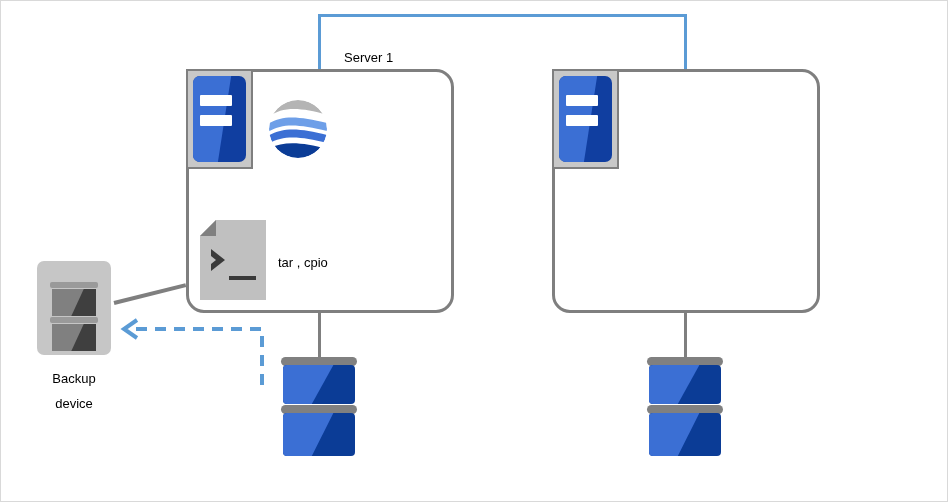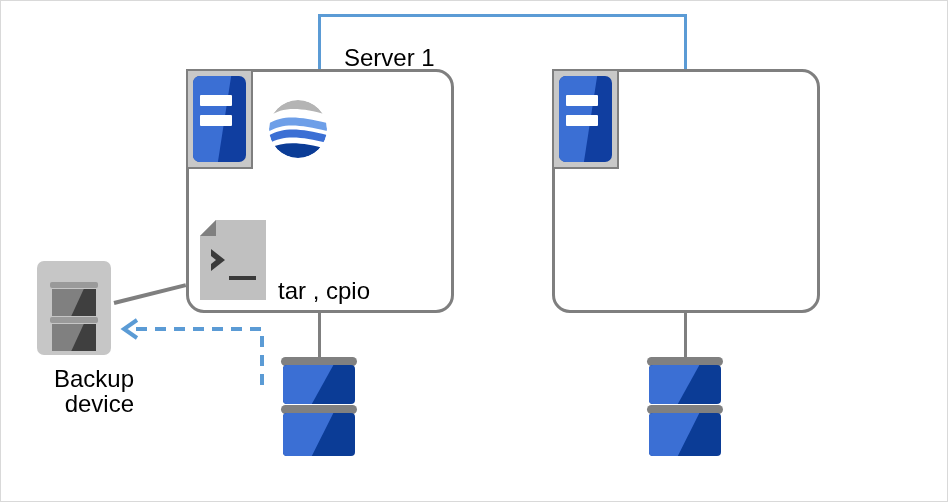--- a/index.html
+++ b/index.html
@@ -18,26 +18,26 @@
     background: #ffffff;
     border: 1px solid #d9d9d9;
     box-sizing: border-box;
     overflow: hidden;
   }
 
   
   .label {
     position: absolute;
     color: #000000;
-    font-size: 24px;
+    font-size: 13px;
     line-height: 25px;
     white-space: pre-line;
     letter-spacing: 0px;
   }
-  .label.center { text-align: right; }
+  .label.center { text-align: center; }
 
   
   .server-box {
     position: absolute;
     border: 3px solid #7f7f7f;
     border-radius: 18px;
     background: #ffffff;
     box-sizing: border-box;
   }
 
@@ -218,21 +218,21 @@
 
   <div class="script-icon" style="left:199px; top:219px; width:66px; height:80px;">
     <svg width="66" height="80" viewBox="0 0 66 80">
       <path d="M16 0 H66 V80 H0 V16 Z" fill="#c0c0c0"></path>
       <path d="M16 0 L16 16 L0 16 Z" fill="#808080"></path>
       <path d="M11 29 L25 40 L11 51 L11 44 L16 40 L11 36 Z" fill="#3a3a3a"></path>
       <rect x="29" y="56" width="27" height="4" fill="#3a3a3a"></rect>
     </svg>
   </div>
 
-  <div class="label" style="left:277px; top:249px; width:170px;margin-top:28px;">tar , cpio</div>
+  <div class="label" style="left:277px; top:249px; width:170px;">tar , cpio</div>
 
   <div class="backup-icon" style="left:36px; top:260px; width:74px; height:94px;">
     <div class="plate" style="top:21px;"></div>
     <div class="seg" style="top:28px; height:27px;"></div>
     <div class="plate" style="top:56px;"></div>
     <div class="seg" style="top:63px; height:27px;"></div>
   </div>
 
   <div class="label center" style="left:13px; top:365px; width:120px;">Backup
 device</div>

